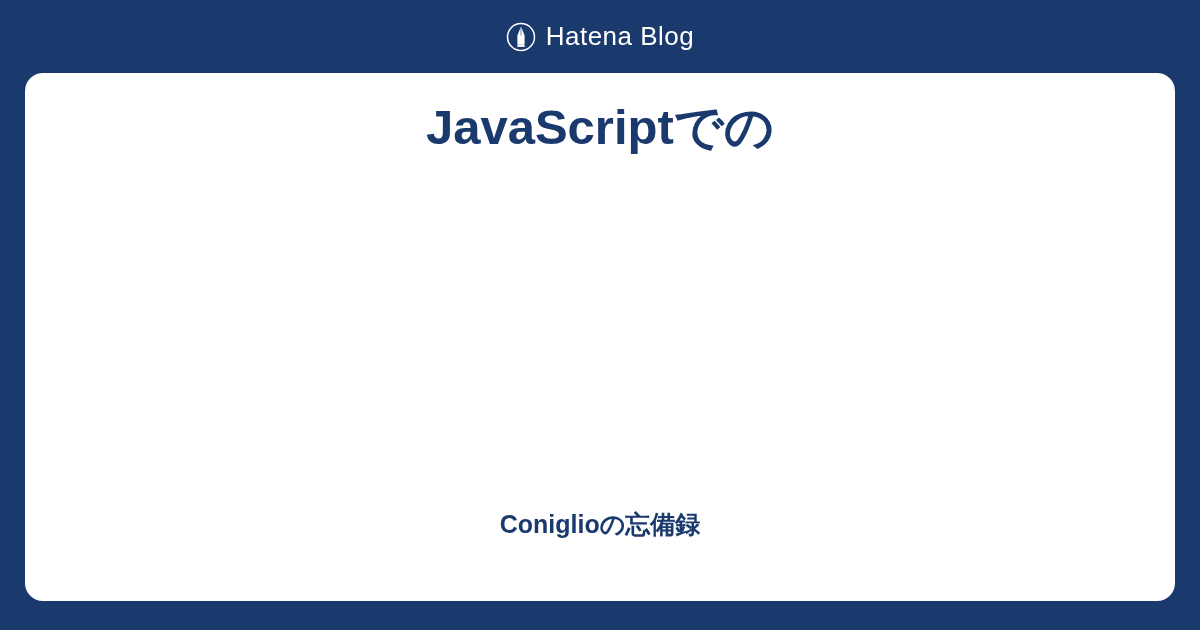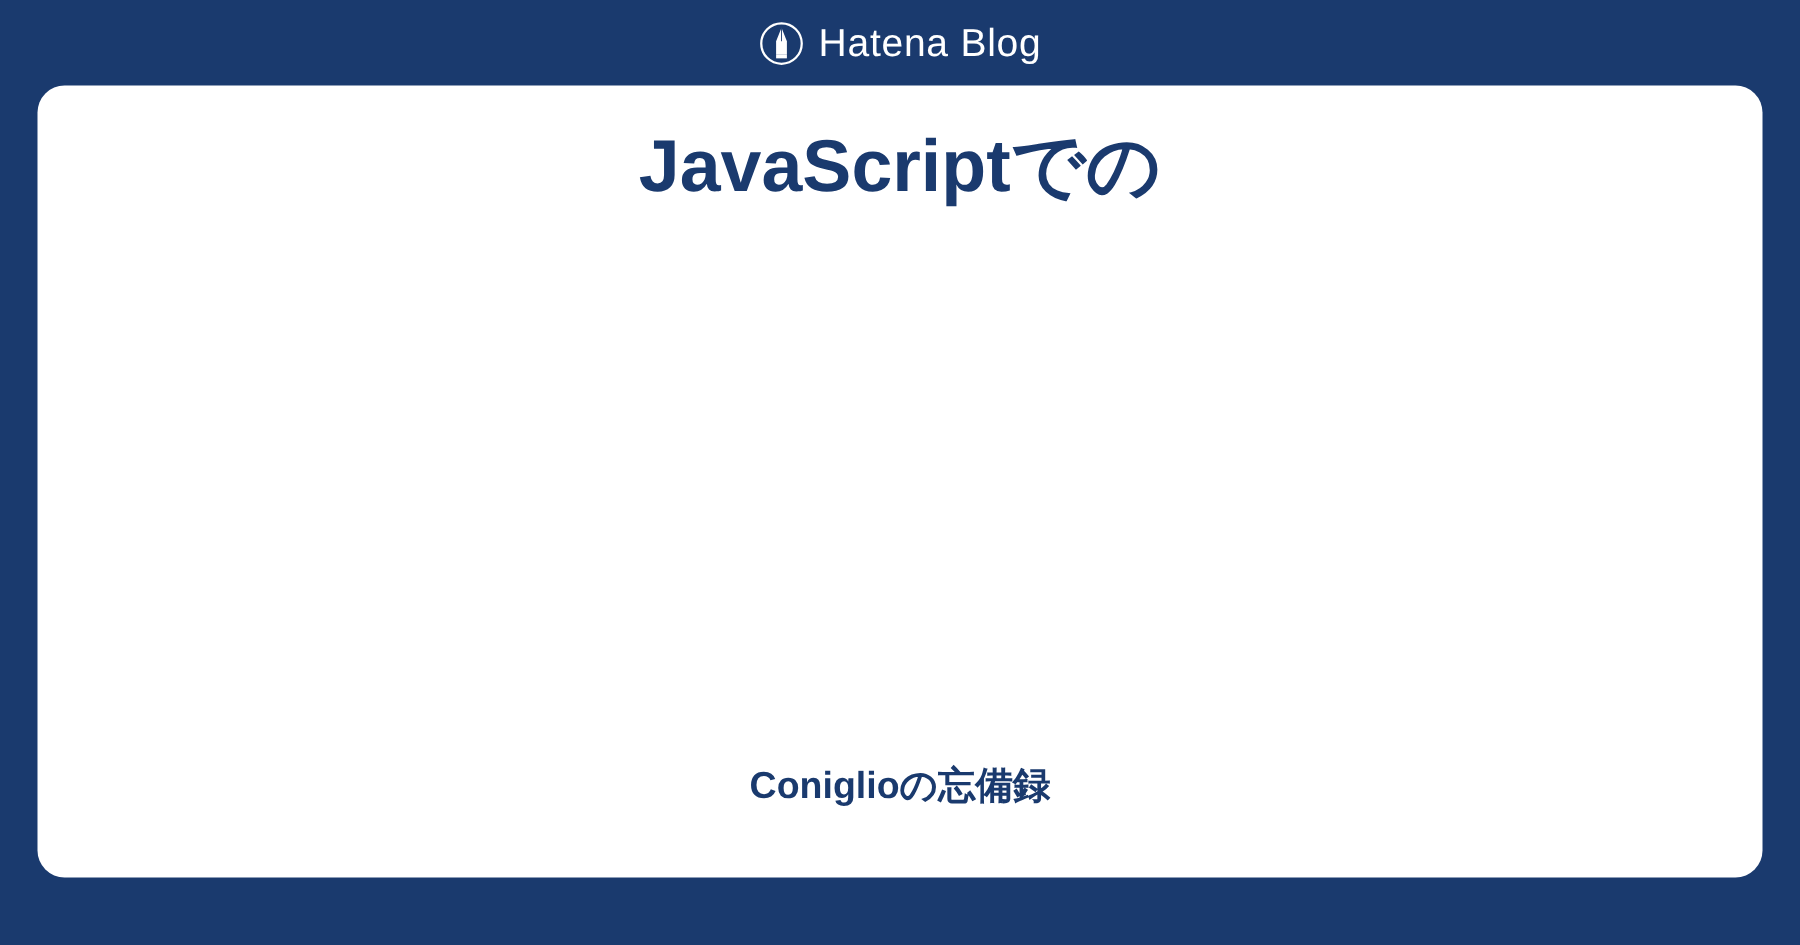--- a/index.html
+++ b/index.html
@@ -10,21 +10,21 @@
     body {
       width: 1200px;
       height: 630px;
       background: #1a3a6e;
       font-family: -apple-system, BlinkMacSystemFont, "Segoe UI", "Hiragino Sans", "Hiragino Kaku Gothic ProN", Meiryo, sans-serif;
       display: flex;
       flex-direction: column;
       align-items: center;
     }
     .header {
-      height: 57px;
+      height: 73px;
       display: flex;
       align-items: center;
       justify-content: center;
       gap: 10px;
       color: white;
     }
     .logo-icon {
       width: 30px;
       height: 30px;
       display: inline-flex;
@@ -58,21 +58,21 @@
       font-weight: 700;
       text-align: center;
       line-height: 1.4;
       margin-top: -20px;
     }
     .blog-name {
       color: #1a3a6e;
       font-size: 25px;
       font-weight: 700;
       position: absolute;
-      bottom: 45px;
+      bottom: 60px;
     }
   </style>
 </head>
 <body>
 
 <div class="header">
   <span class="logo-icon">
     <svg viewBox="0 0 100 100" fill="none" stroke="white" stroke-width="5">
       <circle cx="50" cy="50" r="45"></circle>
       <path d="M50 15 L38 45 L38 75 L62 75 L62 45 Z" fill="white" stroke="none"></path>

